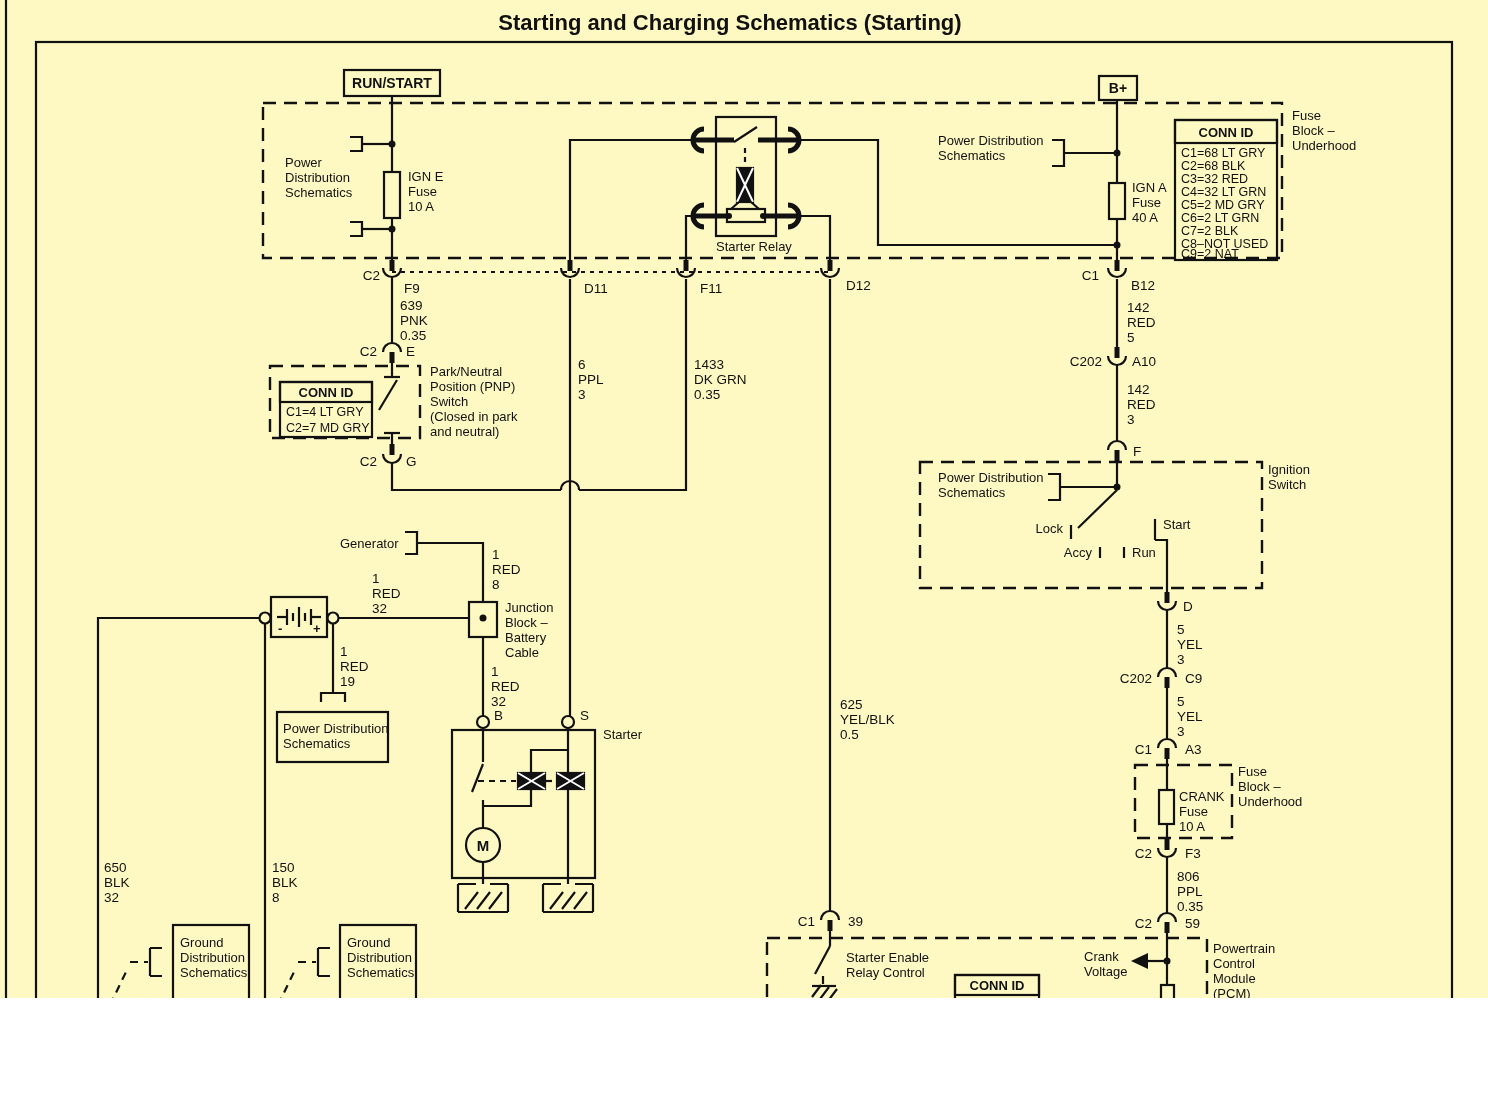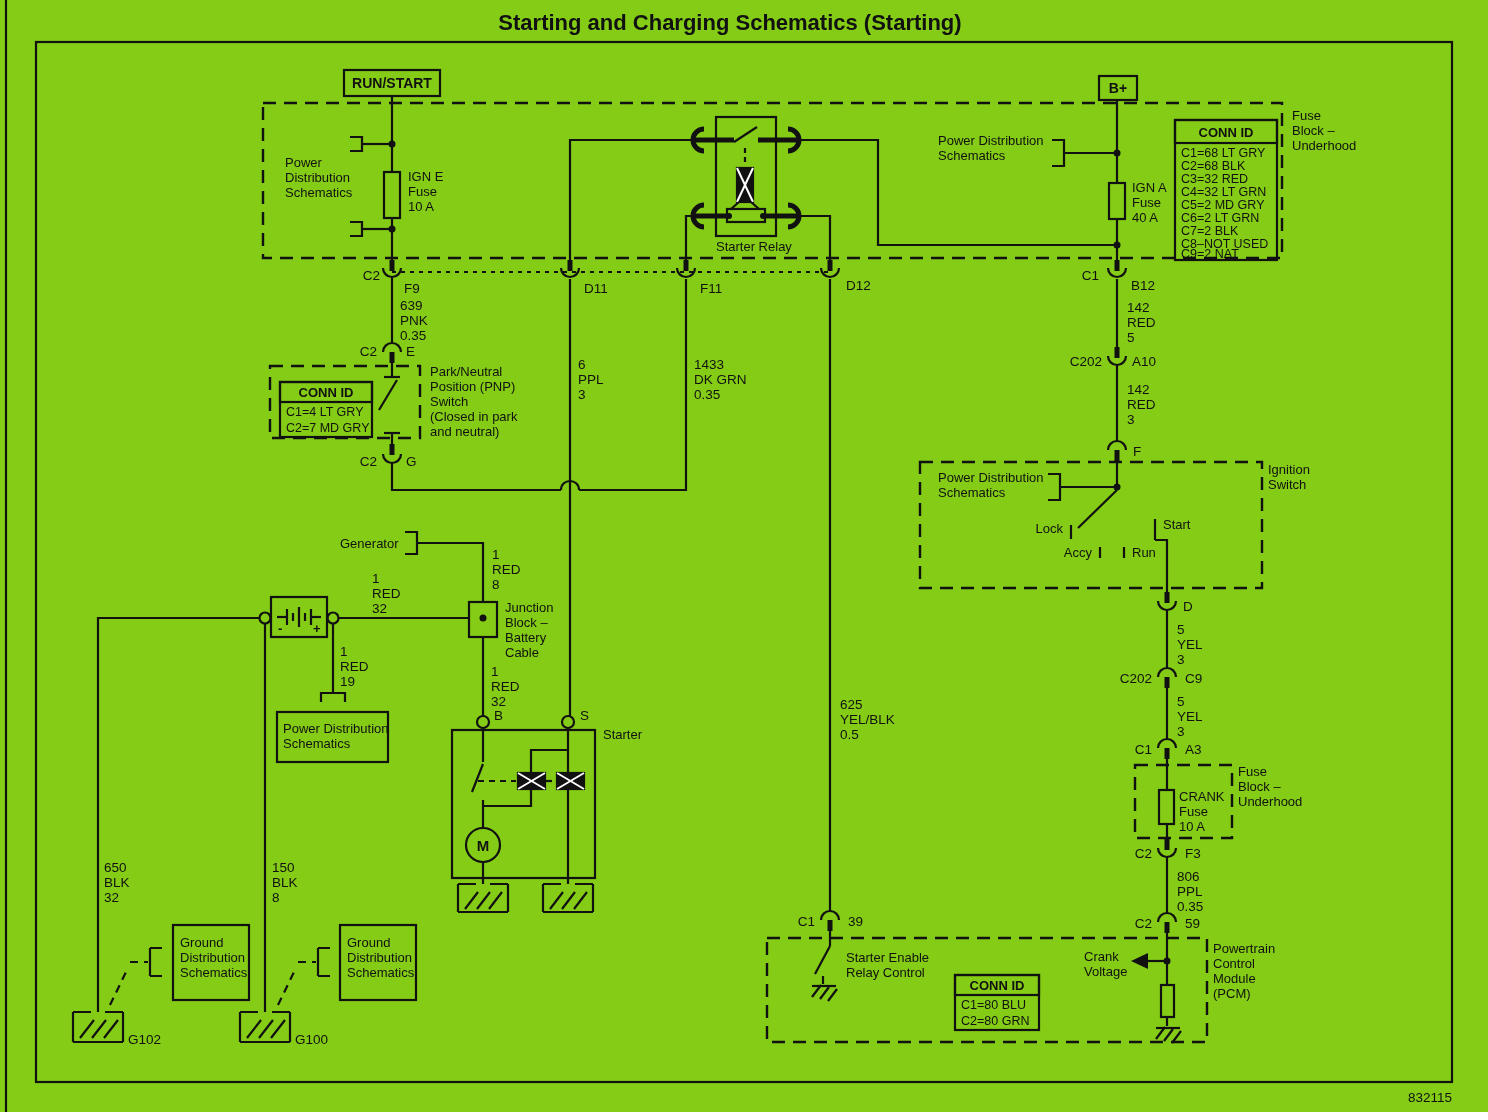--- a/index.html
+++ b/index.html
@@ -1,16 +1,16 @@
 <!DOCTYPE html>
 <html><head>
 <meta charset="utf-8">
 <style>
   html,body{margin:0;padding:0;background:#fff;}
-  .page{width:1488px;height:1112px;position:relative;background:#84cc16;}
+  .page{width:1488px;height:998px;position:relative;background:#fef9c3;}
   svg{display:block;}
   text{font-family:"Liberation Sans","DejaVu Sans",sans-serif;fill:#111;font-size:13.5px;}
   .title{font-size:22px;font-weight:bold;}
   .term{font-size:14px;font-weight:bold;}
   .hdr{font-size:13px;font-weight:bold;}
   .row{font-size:12.5px;}
   .small{font-size:13px;}
   .mlabel{font-size:15px;font-weight:bold;}
   path,line,rect,circle,polyline{stroke:#111;fill:none;stroke-width:2.2;}
   .thick{stroke-width:5;}

